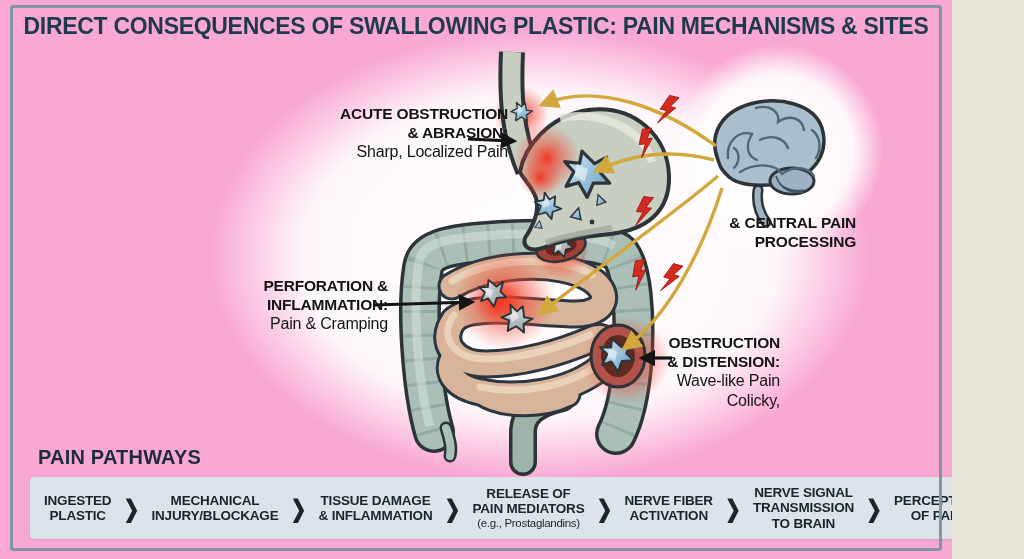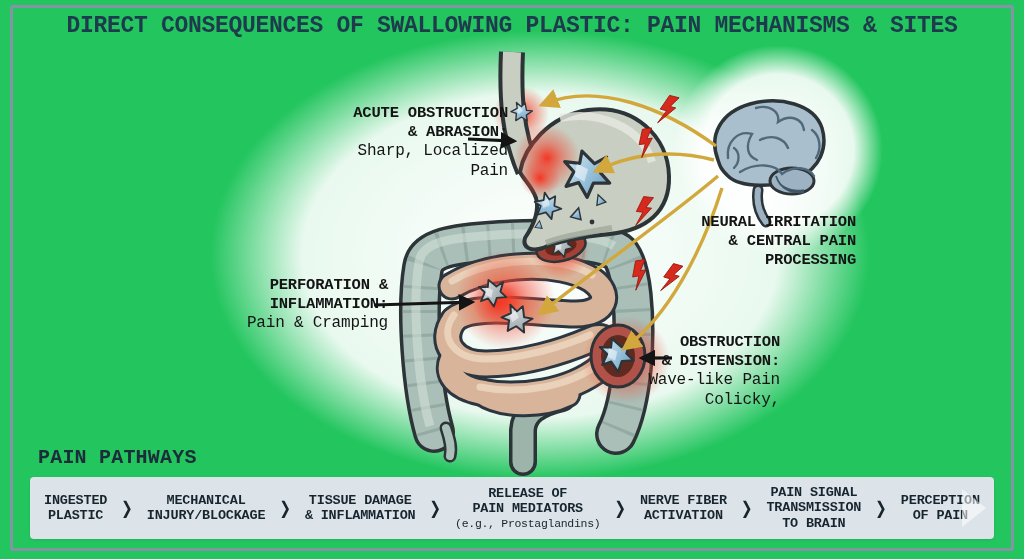--- a/index.html
+++ b/index.html
@@ -1,17 +1,17 @@
 <!DOCTYPE html>
 <html><head>
 <meta charset="utf-8">
 <style>
   html,body{margin:0;padding:0;}
   body{background:#e9e6da;font-family:"Liberation Sans",sans-serif;}
-  .canvas{position:relative;width:1024px;height:559px;background:#22c55e;overflow:hidden;font-family:Liberation Mono, monospace;}
+  .canvas{position:relative;width:952px;height:559px;background:#f9a8d4;overflow:hidden;}
   .frame{position:absolute;left:10px;top:5px;right:10px;bottom:8px;border:3px solid #8295a3;border-radius:3px;pointer-events:none;z-index:6;}
   .title{position:absolute;left:0;top:13px;width:100%;margin:0;text-align:center;
          font-size:23px;font-weight:700;letter-spacing:-0.3px;color:#1e3a4c;z-index:5;}
   .art{position:absolute;left:0;top:0;width:1024px;height:559px;z-index:1;}
   .ann{position:absolute;z-index:4;text-align:right;color:#141414;line-height:1.24;}
   .ann .b{font-weight:700;font-size:15.5px;letter-spacing:-0.2px;}
   .ann .r{font-weight:400;font-size:16px;letter-spacing:-0.2px;}
   .ann-acute{left:330px;top:104px;width:178px;}
   .ann-perforation{left:226px;top:276px;width:162px;}
   .ann-neural{left:668px;top:213px;width:188px;}
@@ -192,21 +192,20 @@
     <div class="r">Sharp, Localized Pain</div>
   </div>
 
   <div class="ann ann-perforation">
     <div class="b">PERFORATION &amp;</div>
     <div class="b">INFLAMMATION:</div>
     <div class="r">Pain &amp; Cramping</div>
   </div>
 
   <div class="ann ann-neural">
-    <div class="b">NEURAL IRRITATION</div>
     <div class="b">&amp; CENTRAL PAIN</div>
     <div class="b">PROCESSING</div>
   </div>
 
   <div class="ann ann-obstruction">
     <div class="b">OBSTRUCTION</div>
     <div class="b">&amp; DISTENSION:</div>
     <div class="r">Wave-like Pain</div>
     <div class="r">Colicky,</div>
   </div>
@@ -234,21 +233,21 @@
       <span>PAIN MEDIATORS</span>
       <span class="note">(e.g., Prostaglandins)</span>
     </div>
     <span class="chev">❯</span>
     <div class="step">
       <span>NERVE FIBER</span>
       <span>ACTIVATION</span>
     </div>
     <span class="chev">❯</span>
     <div class="step">
-      <span>PAIN SIGNAL</span>
+      <span>NERVE SIGNAL</span>
       <span>TRANSMISSION</span>
       <span>TO BRAIN</span>
     </div>
     <span class="chev">❯</span>
     <div class="step">
       <span>PERCEPTION</span>
       <span>OF PAIN</span>
     </div>
     <div class="wm"></div>
   </div>

